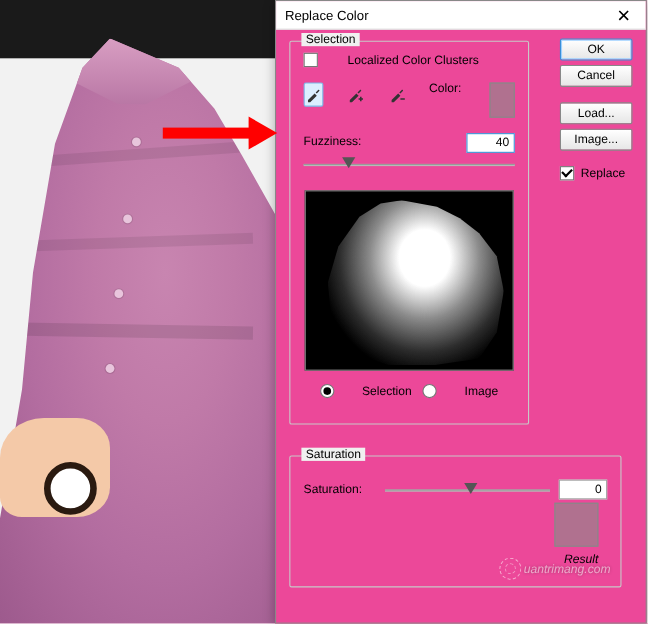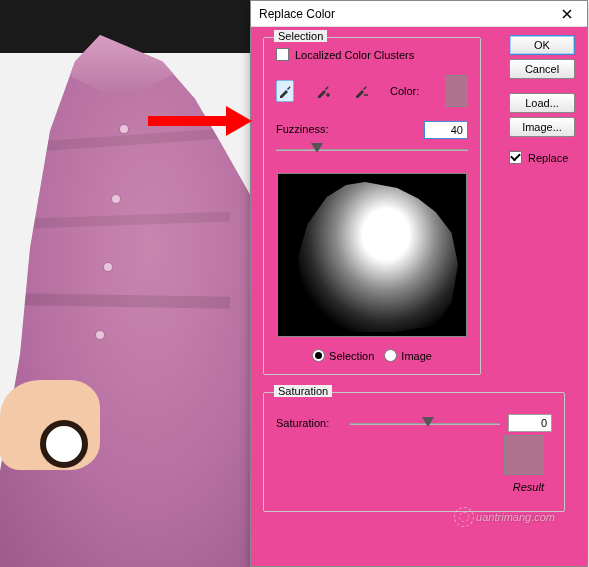--- a/index.html
+++ b/index.html
@@ -33,28 +33,28 @@
     border:1px solid #888; background:#ec4899;
     box-shadow: 0 2px 10px rgba(0,0,0,.3);
   }
   .titlebar { height:26px; background:#fff; border-bottom:1px solid #ddd; display:flex; align-items:center; padding-left:8px; }
   .titlebar .title { flex:1; color:#000; font-size:12px; }
   .titlebar .close { width:40px; height:26px; display:flex; align-items:center; justify-content:center; cursor:pointer; }
   .titlebar .close svg { width:10px; height:10px; stroke:#000; stroke-width:1.5; }
   
   .content { position:relative; padding:10px 12px 0 12px; height:calc(100% - 26px); }
 
-  .fieldset { border:1px solid #c8c8c8; border-radius:2px; position:relative; padding:10px 12px 12px 12px; margin-bottom:17px; }
+  .fieldset { border:1px solid #c8c8c8; border-radius:2px; position:relative; padding:10px 12px 23px 12px; margin-bottom:28px; }
   .fieldset .legend { position:absolute; top:-8px; left:10px; background:#f0f0f0; padding:0 4px; color:#000; }
 
-  .row { display:flex; align-items:center; }
+  .row { display:flex; align-items:center;gap:21px; }
   .chk { width:13px; height:13px; border:1px solid #767676; background:#fff; margin-right:6px; flex:none;}
   .chk.checked::after{content:""; display:block; width:7px; height:4px; border-left:2px solid #000; border-bottom:2px solid #000; transform:rotate(-45deg); margin:1px 0 0 1px;}
   
-  .eyedrop-row { margin-top:14px; display:flex; align-items:center; gap:20px;}
+  .eyedrop-row { margin-top:14px; display:flex; align-items:flex-start; gap:20px;}
   .toolbtn { width:24px; height:22px; border:1px solid transparent; display:flex; align-items:center; justify-content:center; border-radius:2px; cursor:pointer;}
   .toolbtn.active { background:#dceeff; border-color:#7bb7e8;}
   .colorlabel { margin-left:auto; margin-right:6px;}
   .swatch { width:32px; height:32px; border:1px solid #888; background:#b0718f; cursor:pointer;}
 
   .field { margin-top:14px; }
   .fieldlabel{ display:block; margin-bottom:2px;}
   .numline { display:flex; align-items:center; }
   .numbox { width:44px; height:18px; border:1px solid #3b8fd6; background:#fff; text-align:right; padding:0 4px; color:#000; outline:none; font-size:11px;}
   .numbox.plain { border:1px solid #a0a0a0;}

